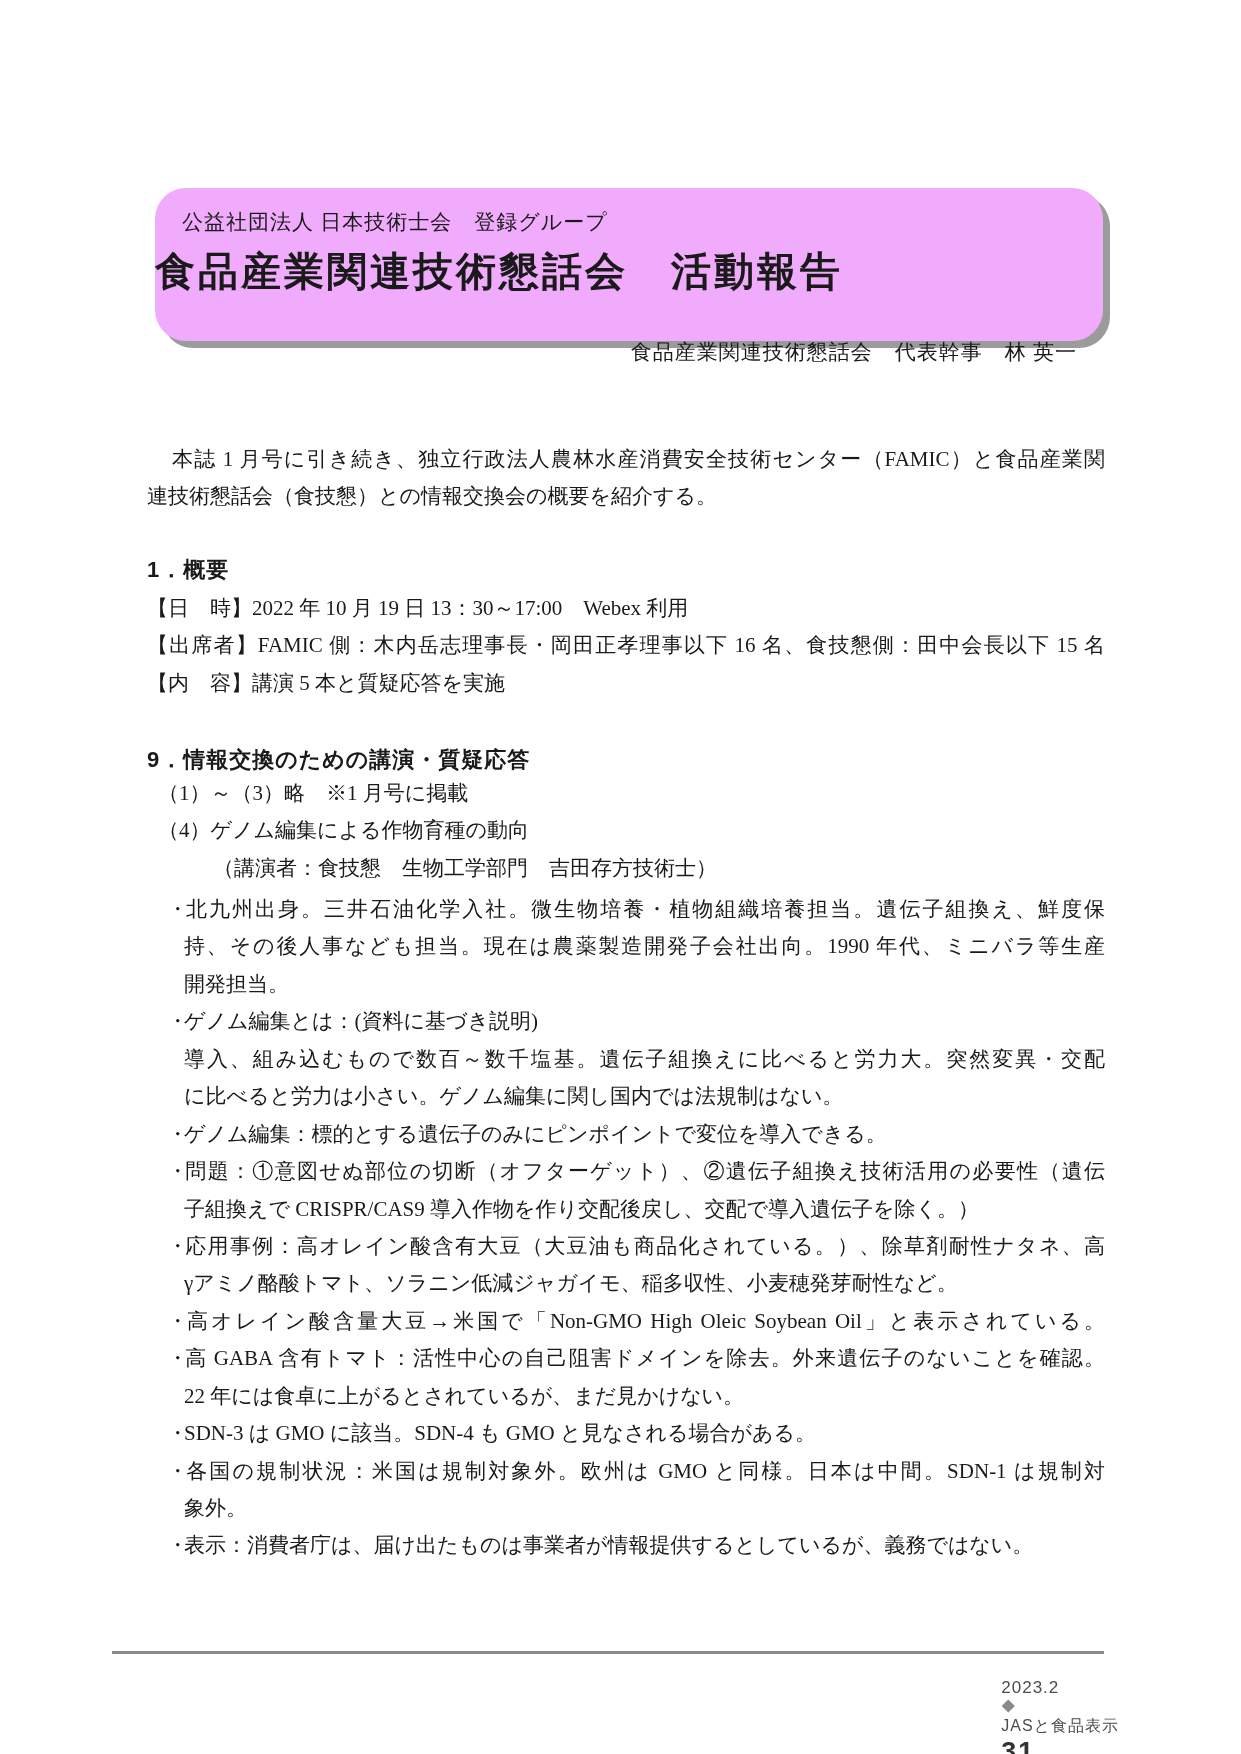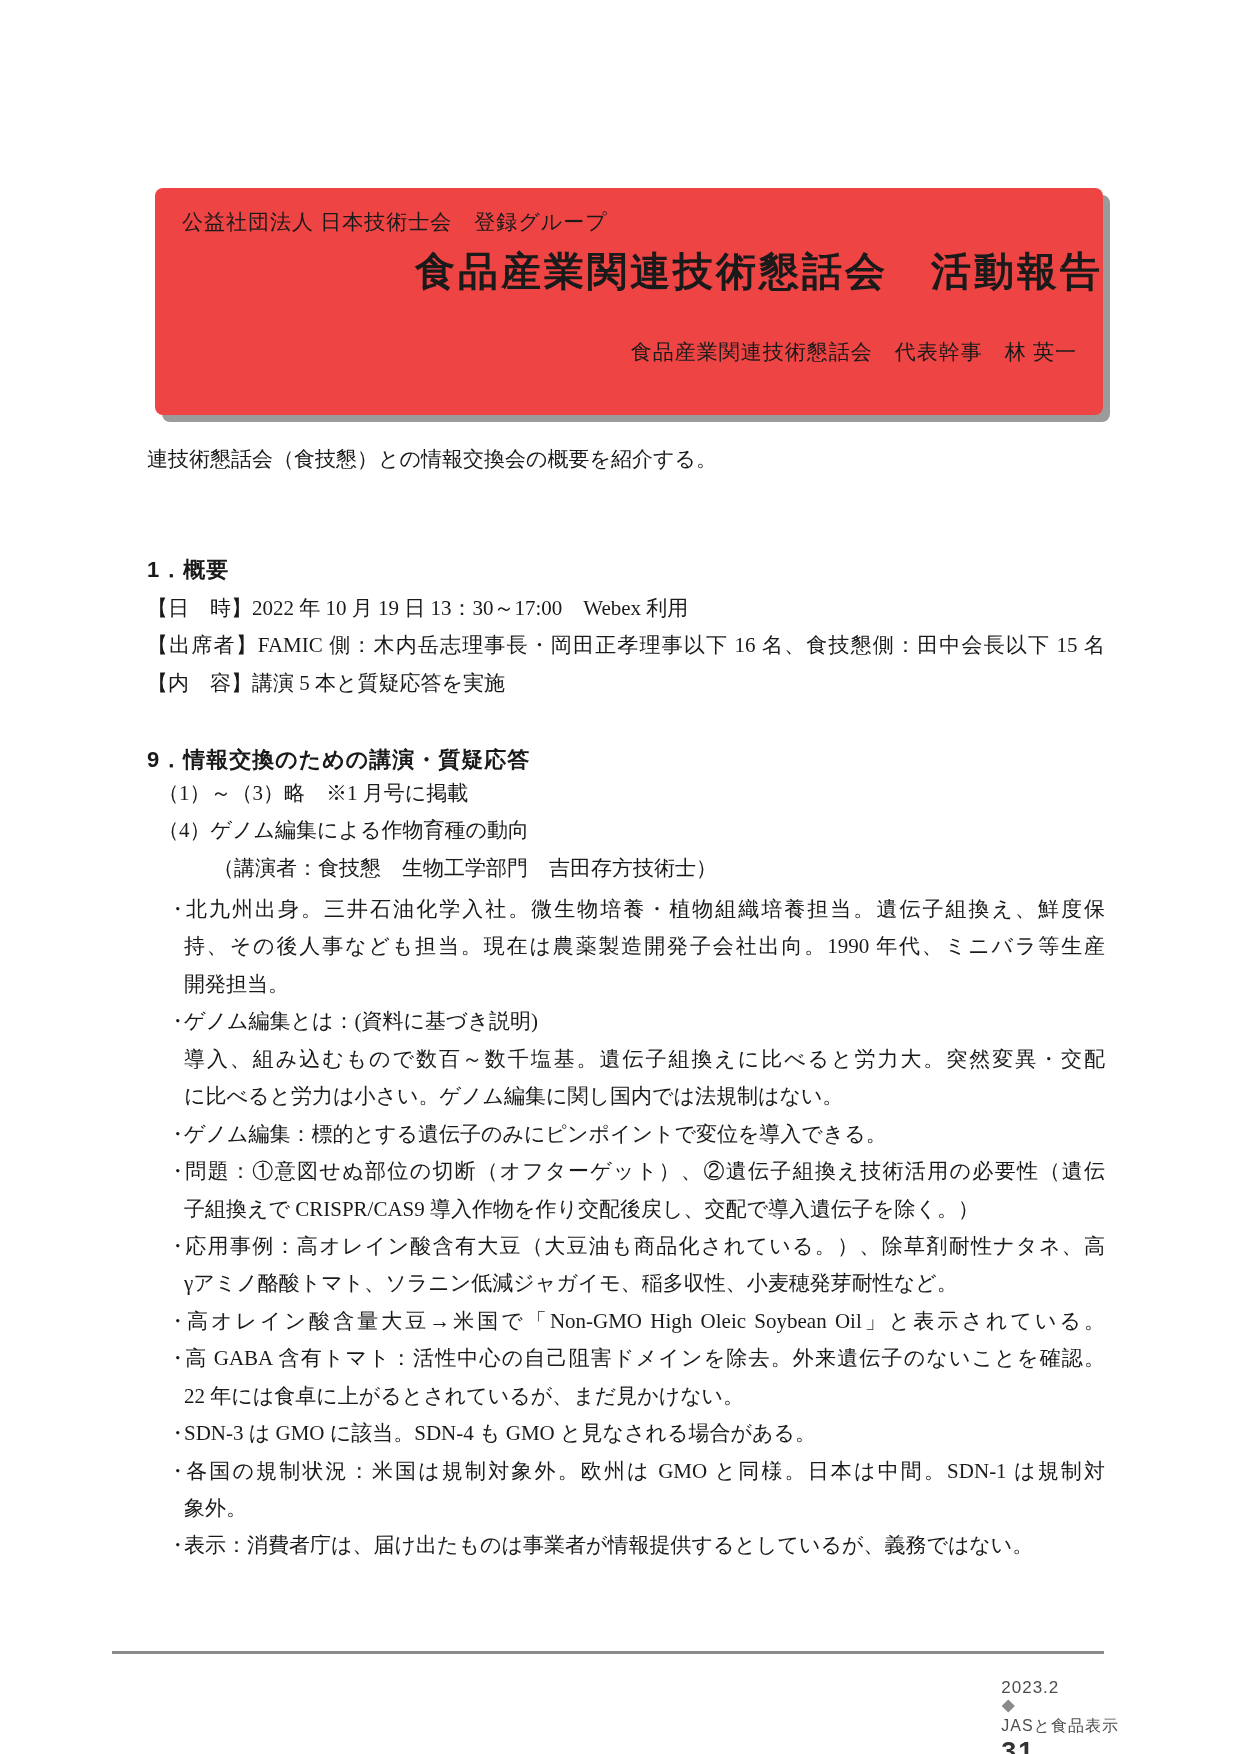--- a/index.html
+++ b/index.html
@@ -1,23 +1,23 @@
 <!DOCTYPE html>
 <html lang="ja"><head>
 <meta charset="utf-8">
 <style>
   html,body{margin:0;padding:0;background:#fff;}
   .page{position:relative;width:1241px;height:1754px;background:#ffffff;overflow:hidden;
         color:#1a1a1a;font-family:"Liberation Serif",serif;}
 
   
-  .hbox{position:absolute;left:155px;top:188px;width:948px;height:227px;
-        background:#ef4444;border-radius:8px;box-shadow:7px 7px 0 #9b9b9b;}
+  .hbox{position:absolute;left:155px;top:188px;width:948px;height:153px;
+        background:#f0abfc;border-radius:31px;box-shadow:7px 7px 0 #9b9b9b;}
   .hbox .group{position:absolute;left:27px;top:20px;font-size:21px;letter-spacing:1px;}
-  .hbox .title{position:absolute;left:0;top:56px;width:100%;text-align:right;
+  .hbox .title{position:absolute;left:0;top:56px;width:100%;text-align:left;
                font-family:"Liberation Sans",sans-serif;font-weight:bold;
                font-size:40px;letter-spacing:3px;}
   .hbox .byline{position:absolute;right:26px;top:150px;font-size:21px;letter-spacing:1px;}
 
   
   .blk{position:absolute;left:147px;width:958px;}
   .line{box-sizing:border-box;width:100%;height:37.45px;line-height:37.45px;
         font-size:21px;white-space:nowrap;}
   .fill{white-space:normal;text-align:justify;text-align-last:justify;}
   .ind{padding-left:25px;}
@@ -43,20 +43,21 @@
 
 <div class="page">
 
   <div class="hbox">
     <div class="group">公益社団法人 日本技術士会　登録グループ</div>
     <div class="title">食品産業関連技術懇話会　活動報告</div>
     <div class="byline">食品産業関連技術懇話会　代表幹事　林 英一</div>
   </div>
 
   <div class="blk" style="top:441px">
+    <div class="line ind fill">本誌 1 月号に引き続き、独立行政法人農林水産消費安全技術センター（FAMIC）と食品産業関</div>
     <div class="line">連技術懇話会（食技懇）との情報交換会の概要を紹介する。</div>
   </div>
 
   <div class="blk" style="top:551px">
     <div class="hd">1．概要</div>
   </div>
   <div class="blk" style="top:590px">
     <div class="line">【日　時】2022 年 10 月 19 日 13：30～17:00　Webex 利用</div>
     <div class="line fill">【出席者】FAMIC 側：木内岳志理事長・岡田正孝理事以下 16 名、食技懇側：田中会長以下 15 名</div>
     <div class="line">【内　容】講演 5 本と質疑応答を実施</div>

